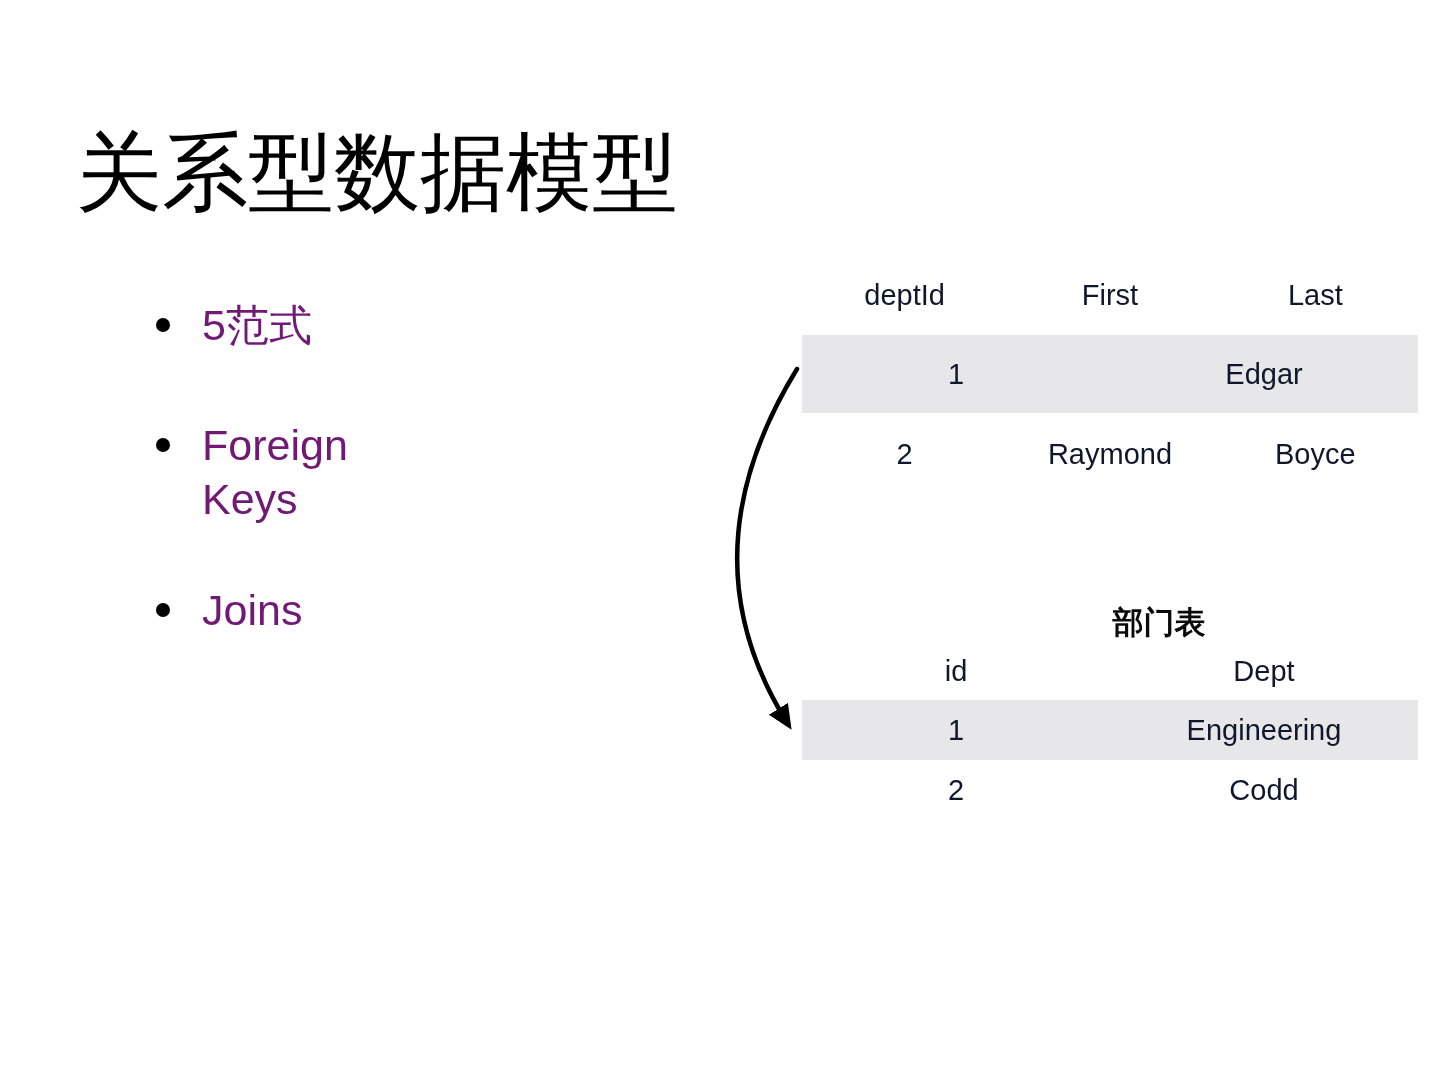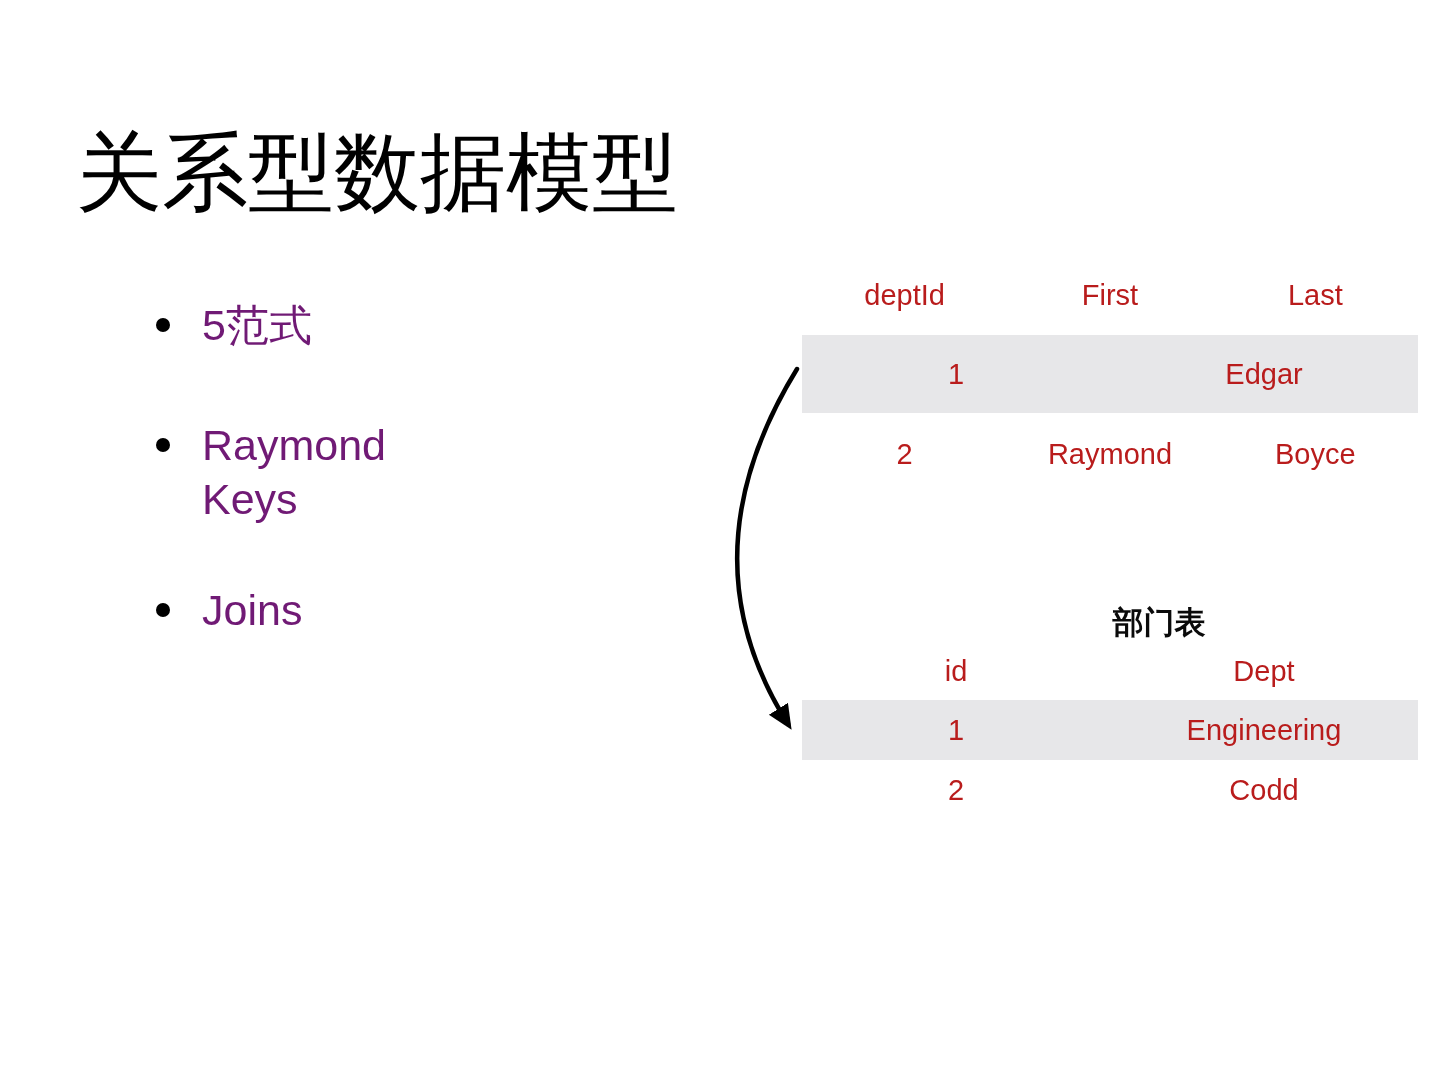--- a/index.html
+++ b/index.html
@@ -82,21 +82,21 @@
     width: 616px;
     display: flex;
     align-items: stretch;
   }
   .t-row .cell {
     flex: 1 1 0;
     display: flex;
     align-items: center;
     justify-content: center;
     font-size: 29px;
-    color: #b91c1c;
+    color: #0f172a;
   }
   .t-row.highlight { background: #e7e7e9; }
 
   .emp-head { top: 256px; height: 79px; }
   .emp-r1   { top: 335px; height: 78px; }
   .emp-r2   { top: 413px; height: 82px; }
 
   .dept-head { top: 642px; height: 58px; }
   .dept-r1   { top: 700px; height: 60px; }
   .dept-r2   { top: 760px; height: 60px; }
@@ -113,21 +113,21 @@
 </style>
 </head>
 <body>
 
 <div class="slide">
 
   <h1 class="slide-title">关系型数据模型</h1>
 
   <ul class="bullets">
     <li class="gap-a">5范式</li>
-    <li class="gap-b">Raymond Keys</li>
+    <li class="gap-b">Foreign Keys</li>
     <li>Joins</li>
   </ul>
 
 
   <div class="t-row emp-head">
     <div class="cell">deptId</div>
     <div class="cell">First</div>
     <div class="cell">Last</div>
   </div>
 

